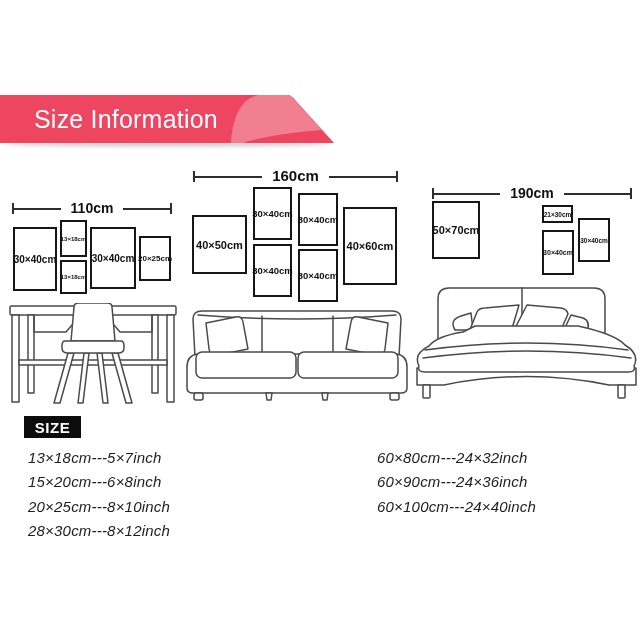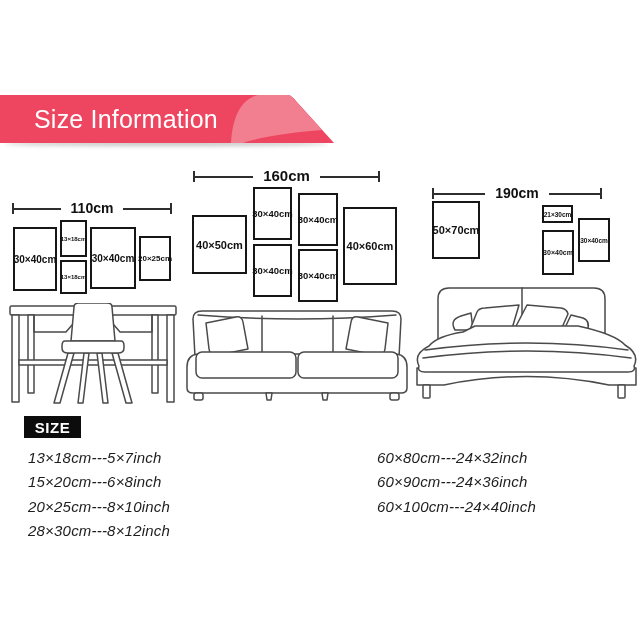--- a/index.html
+++ b/index.html
@@ -74,21 +74,21 @@
       <rect x="11" y="57" width="148" height="5"></rect>
       <path d="M60,50 L66,50 L52,100 L46,100 Z"></path>
       <path d="M104,50 L110,50 L124,100 L118,100 Z"></path>
       <path d="M76,50 L81,50 L75,100 L70,100 Z"></path>
       <path d="M89,50 L94,50 L100,100 L95,100 Z"></path>
       <path d="M66,4 Q66,0 71,0 L99,0 Q104,0 104,4 L107,38 L63,38 Z"></path>
       <path d="M57,38 Q54,38 54,43 L54,45 Q54,50 60,50 L110,50 Q116,50 116,45 L116,43 Q116,38 113,38 Z"></path>
     </g>
   </svg>
 
-  <div class="dim big" style="left:193px;top:171px;width:187px">
+  <div class="dim big" style="left:193px;top:171px;width:205px">
     <span class="tick"></span>
     <span class="dline"></span>
     <b>160cm</b>
     <span class="dline"></span>
     <span class="tick"></span>
   </div>
   <div class="frame" style="left:192px;top:215px;width:55px;height:59px;font-size:11px">40×50cm</div>
   <div class="frame" style="left:253px;top:187px;width:39px;height:53px;font-size:9.5px">30×40cm</div>
   <div class="frame" style="left:253px;top:244px;width:39px;height:53px;font-size:9.5px">30×40cm</div>
   <div class="frame" style="left:298px;top:193px;width:40px;height:53px;font-size:9.5px">30×40cm</div>
@@ -105,21 +105,21 @@
       <path d="M5,85 L5,64 Q5,52 16,51 L214,51 Q225,52 225,64 L225,85 Q225,90 219,90 L11,90 Q5,90 5,85 Z"></path>
       <rect x="14" y="49" width="100" height="26" rx="6"></rect>
       <rect x="116" y="49" width="100" height="26" rx="6"></rect>
       <rect x="12" y="90" width="9" height="7" rx="2"></rect>
       <path d="M84,90 L90,90 L89,97 L85,97 Z"></path>
       <path d="M140,90 L146,90 L145,97 L141,97 Z"></path>
       <rect x="208" y="90" width="9" height="7" rx="2"></rect>
     </g>
   </svg>
 
-  <div class="dim" style="left:432px;top:188px;width:170px">
+  <div class="dim" style="left:432px;top:188px;width:200px">
     <span class="tick"></span>
     <span class="dline"></span>
     <b>190cm</b>
     <span class="dline"></span>
     <span class="tick"></span>
   </div>
   <div class="frame" style="left:432px;top:201px;width:48px;height:58px;font-size:11px">50×70cm</div>
   <div class="frame" style="left:542px;top:205px;width:31px;height:18px;font-size:6.5px">21×30cm</div>
   <div class="frame" style="left:542px;top:230px;width:32px;height:45px;font-size:7px">30×40cm</div>
   <div class="frame" style="left:578px;top:218px;width:32px;height:44px;font-size:6.5px">30×40cm</div>

